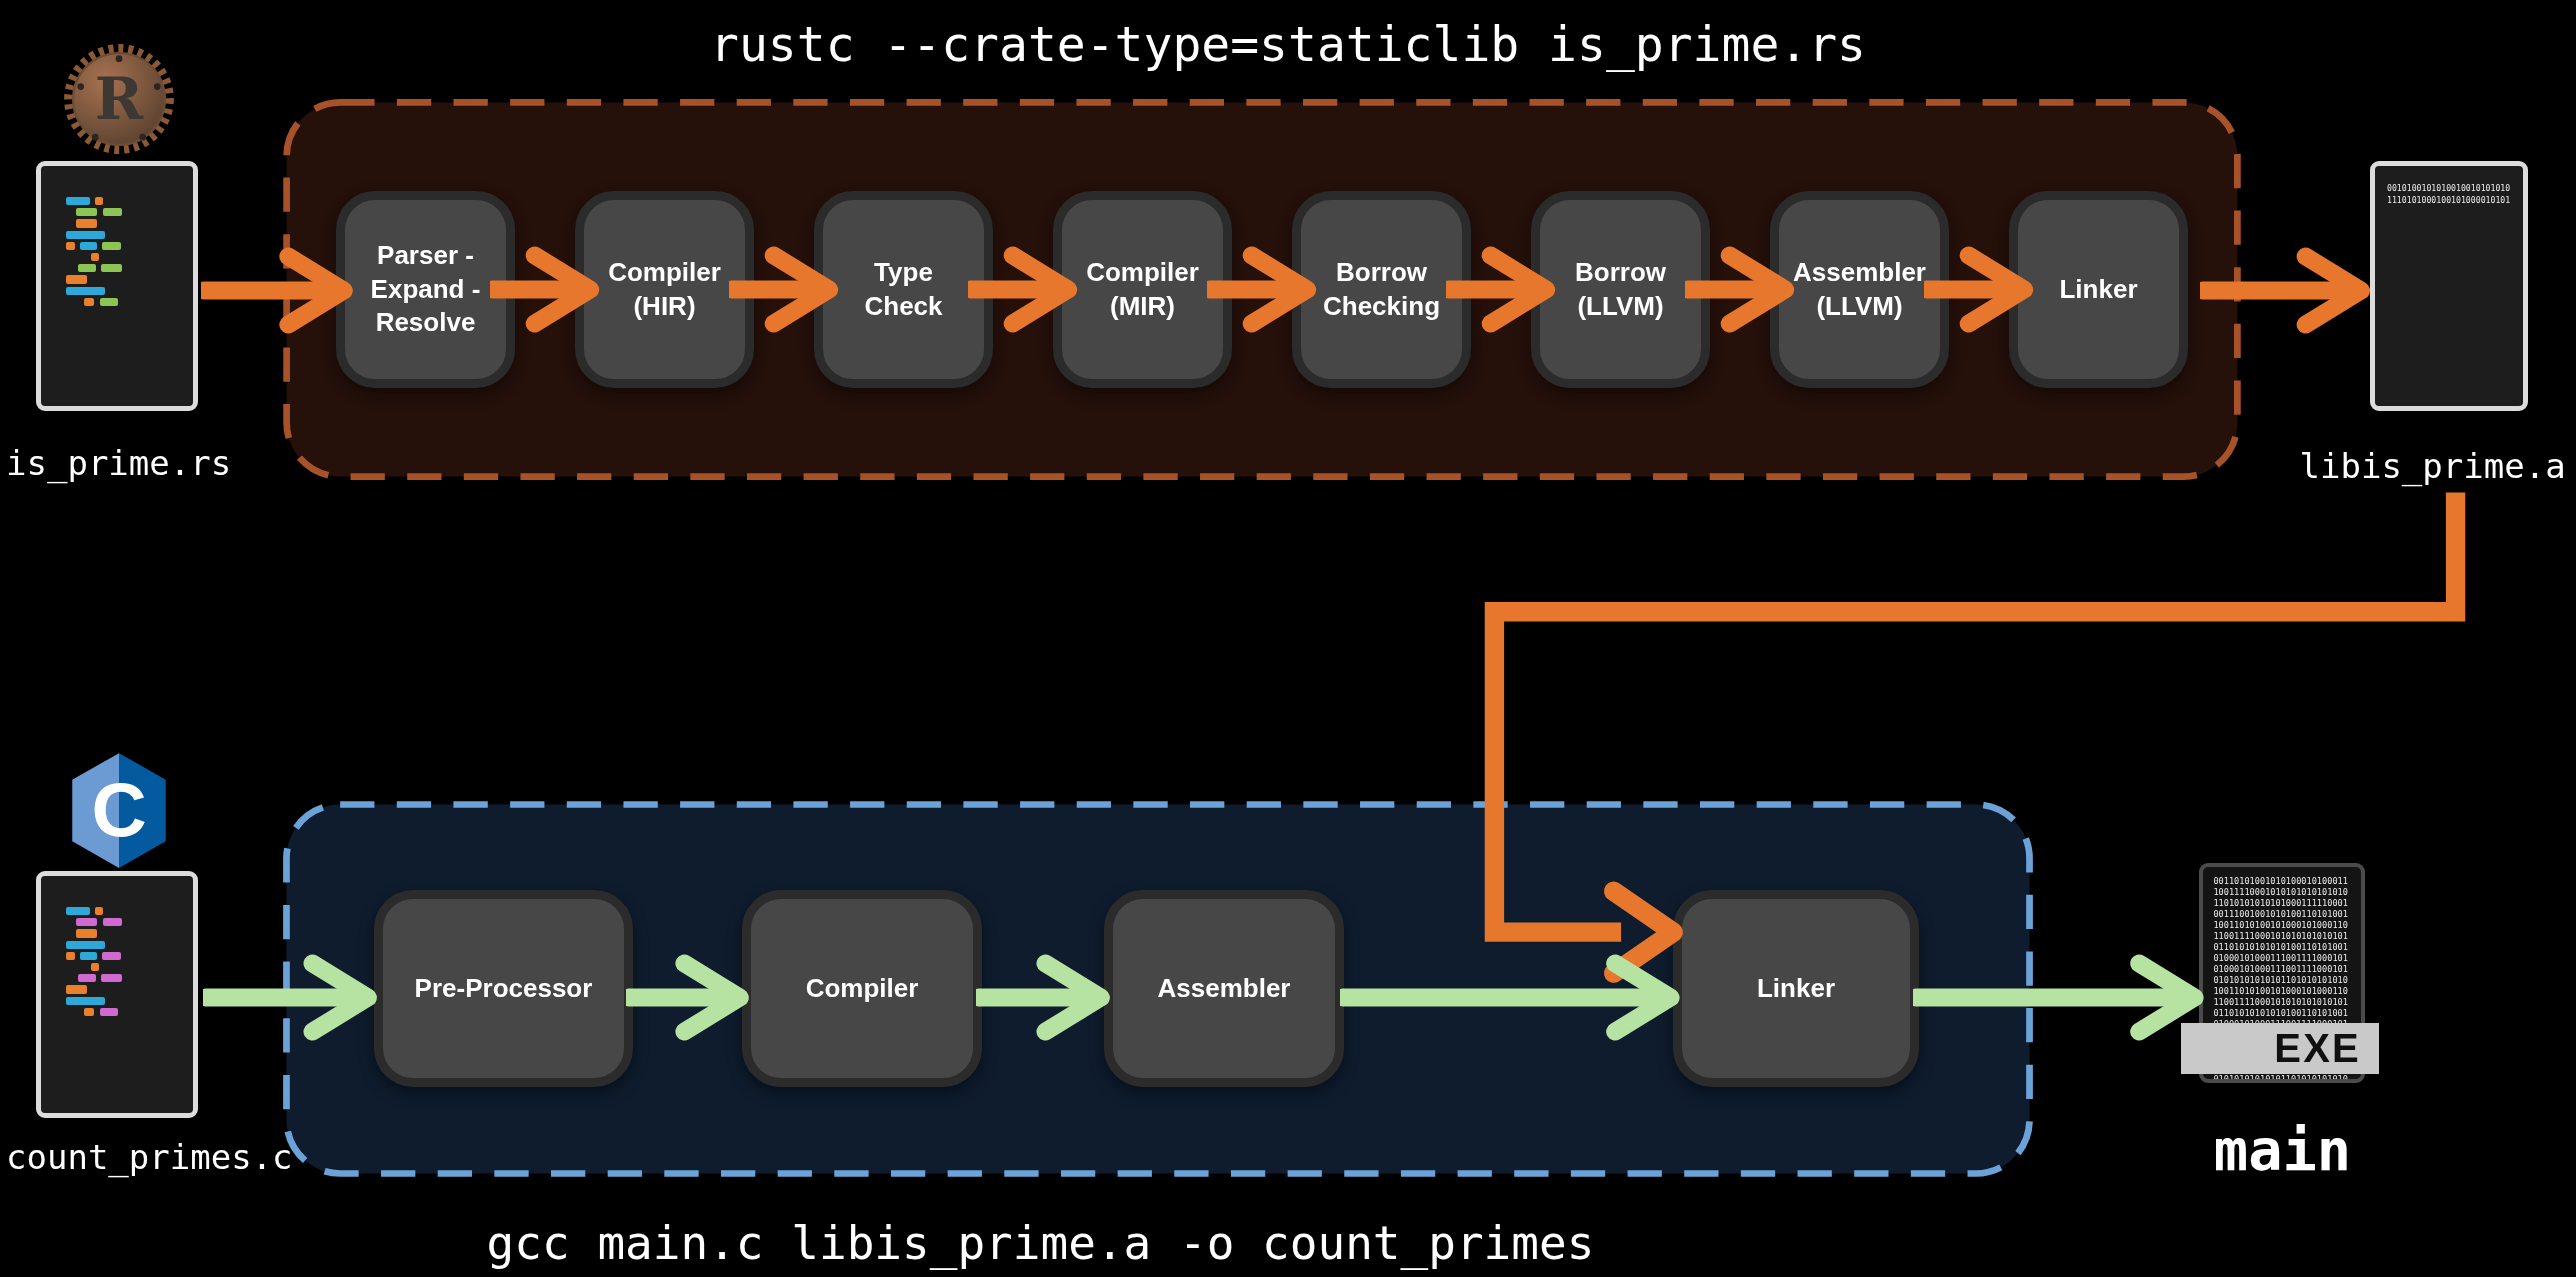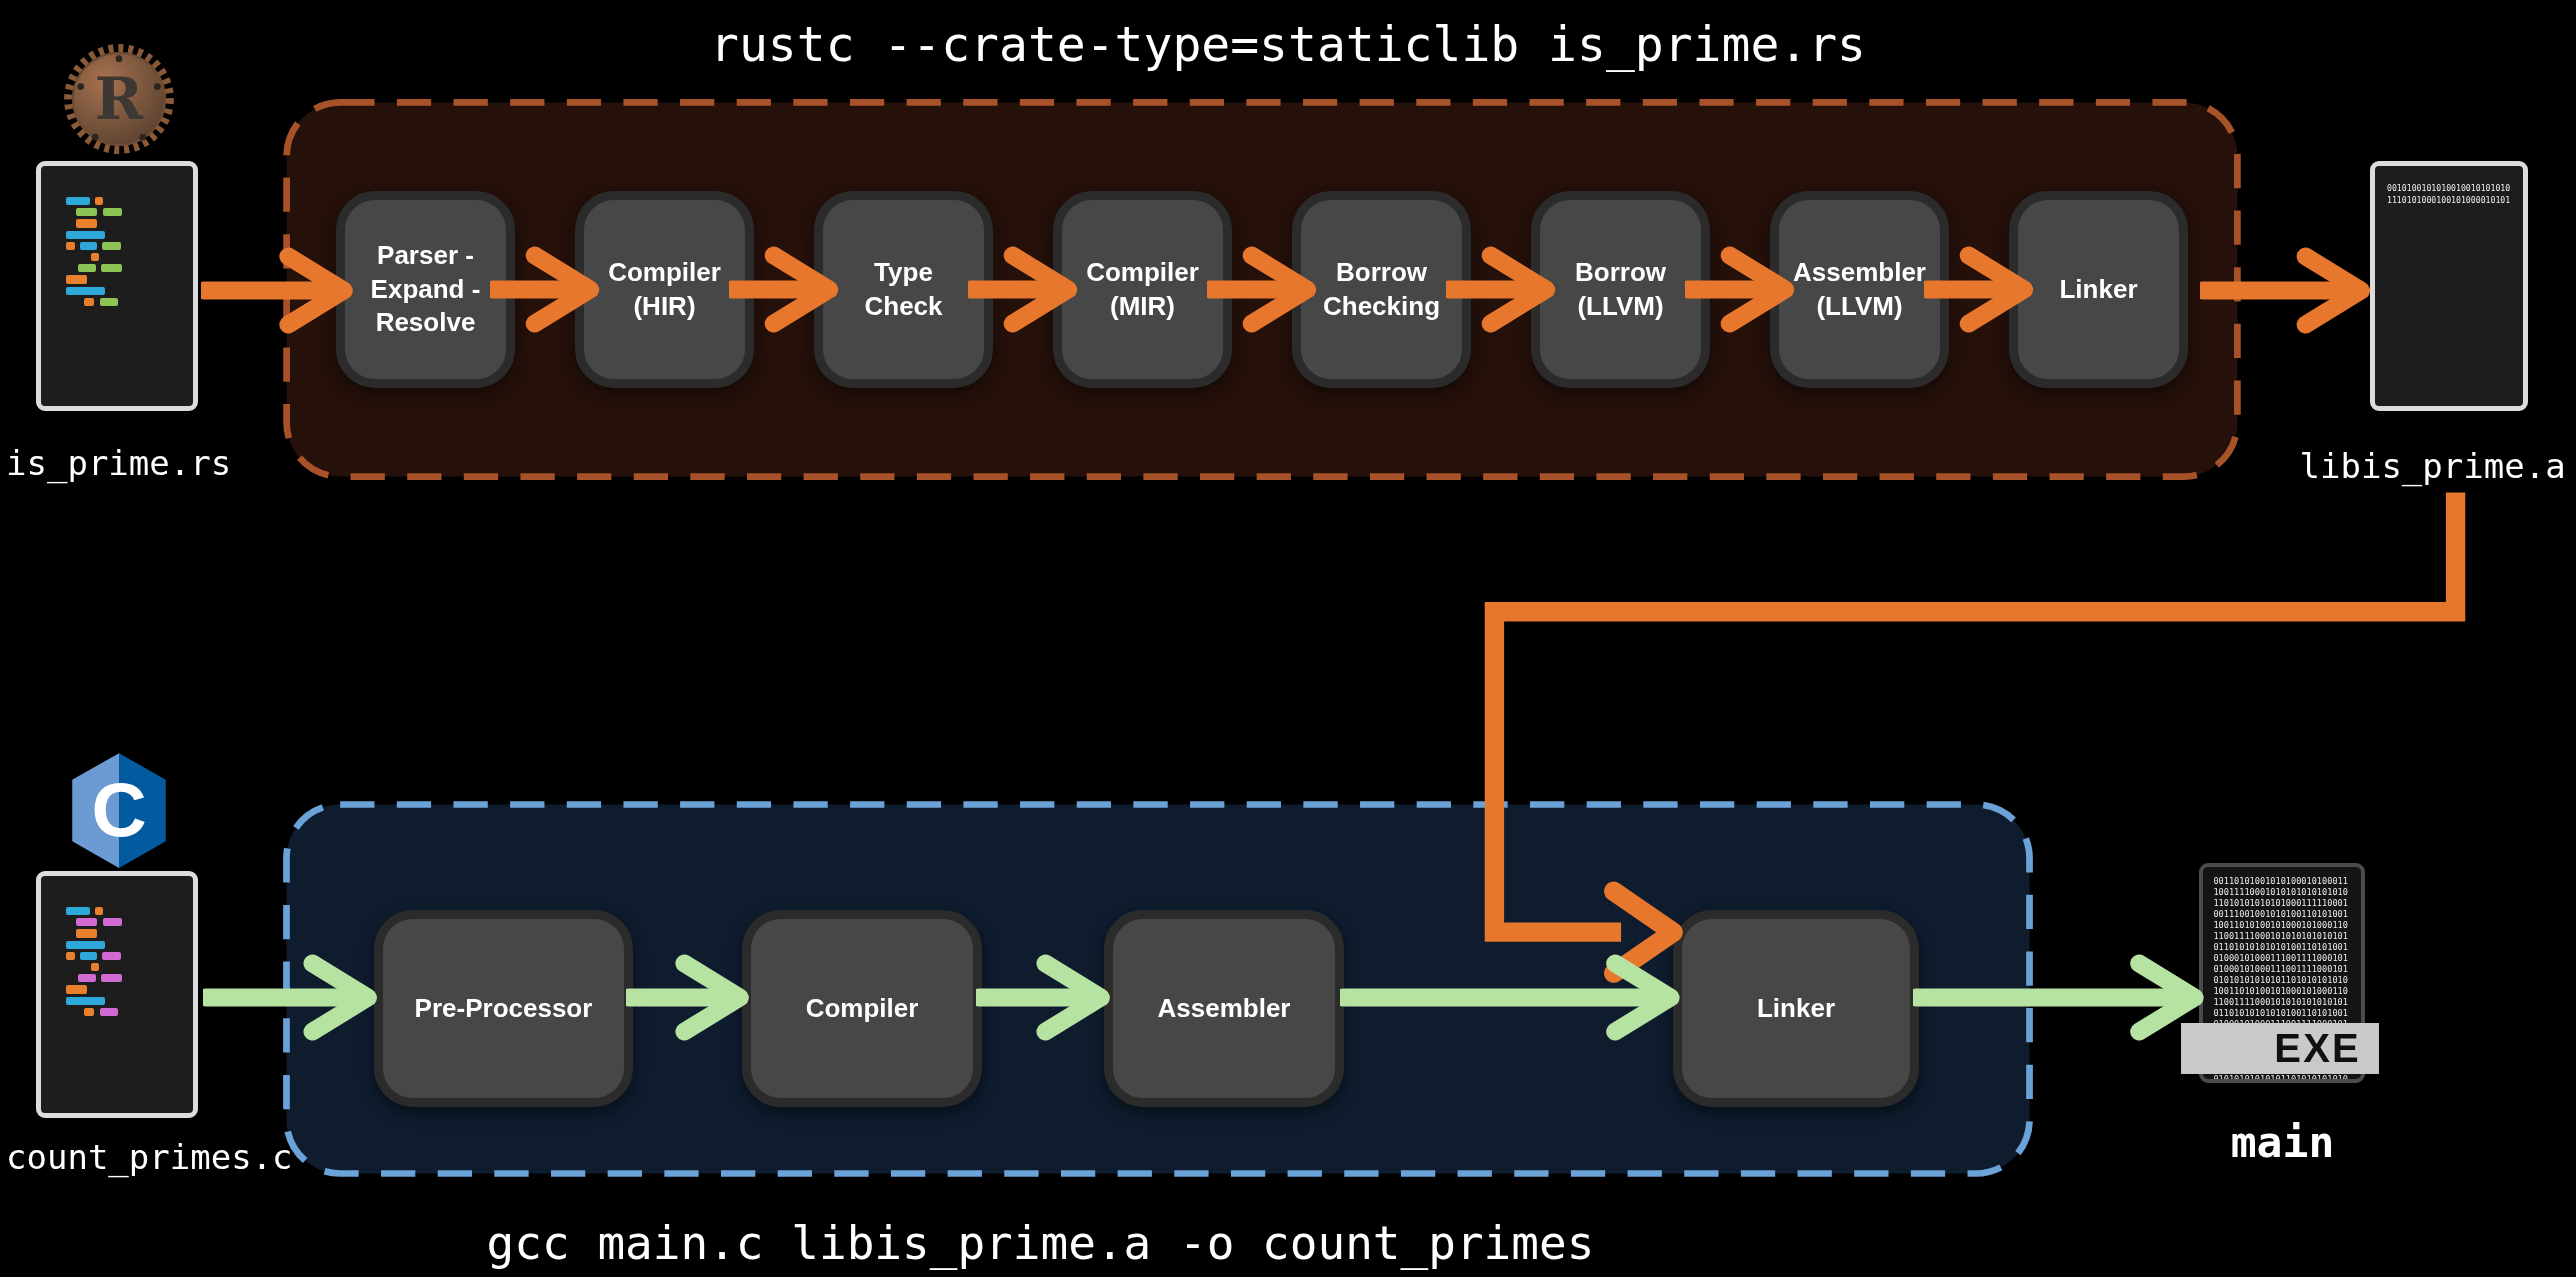--- a/index.html
+++ b/index.html
@@ -37,21 +37,21 @@
   #exe-badge{position:absolute;left:2181px;top:1023px;width:198px;height:51px;
              background:var(--exe_banner,#C9C9C9);z-index:6;display:flex;align-items:center;
              justify-content:flex-end;padding-right:18px;box-sizing:border-box;
              font-weight:bold;font-size:40px;color:#101010;letter-spacing:2.2px;}
 
   .file-label{position:absolute;color:#fff;font-size:34px;
               font-family:"DejaVu Sans Mono",monospace;white-space:nowrap;}
   #lbl-isprime{left:6px;top:443px;}
   #lbl-libis{right:10.4px;top:446px;text-align:right;}
   #lbl-count{left:6px;top:1137px;}
-  #lbl-main{left:2197px;top:1117px;width:171px;text-align:center;font-size:43px;font-weight:bold;}
+  #lbl-main{left:2197px;top:1117px;width:171px;text-align:center;font-size:57px;font-weight:bold;}
 
   
   .panel{position:absolute;z-index:0;}
   #rust-panel{left:282px;top:98px;}
   #c-panel{left:282px;top:800px;}
   #rust-panel rect{fill:var(--rust_panel_fill,#25100A);stroke:var(--orange_dash,#A8522A);
                    stroke-width:9;stroke-dasharray:46 30;}
   #c-panel rect{fill:var(--c_panel_fill,#0E1C2E);stroke:var(--blue_dash,#6BA3D8);
                 stroke-width:9;stroke-dasharray:46 30;}
 
@@ -59,21 +59,21 @@
   #rust-row{position:absolute;left:282px;top:98px;width:1960px;height:383px;
             display:flex;align-items:center;justify-content:space-between;
             padding:0 54px;box-sizing:border-box;z-index:1;}
   .stage{width:179px;height:197px;flex:none;
          background:var(--stage_box_fill,#474747);
          border:9px solid var(--stage_box_ring,#2B2B2B);
          border-radius:39px;box-sizing:border-box;
          display:flex;align-items:center;justify-content:center;text-align:center;
          color:#fff;font-weight:bold;font-size:26px;line-height:1.3;
          white-space:pre-line;box-shadow:0 6px 15px rgba(0,0,0,.45);}
-  .bstage{position:absolute;top:890px;height:197px;z-index:1;margin-top:20px;}
+  .bstage{position:absolute;top:890px;height:197px;z-index:1;}
   #b1{left:374px;width:259px;} #b2{left:742px;width:240px;}
   #b3{left:1104px;width:240px;} #b4{left:1673px;width:246px;}
 
   
   svg.arrow{display:block;}
   svg.arrow line,svg.arrow polyline{fill:none;stroke-width:24;
        stroke-linecap:round;stroke-linejoin:round;}
   svg.arrow.orange line,svg.arrow.orange polyline{stroke:var(--orange_arrow,#E8772E);}
   svg.arrow.green line,svg.arrow.green polyline{stroke:var(--green_arrow,#B6E3A1);}
   .flow-arrow{flex:none;margin:0 -25px;z-index:3;position:relative;}

